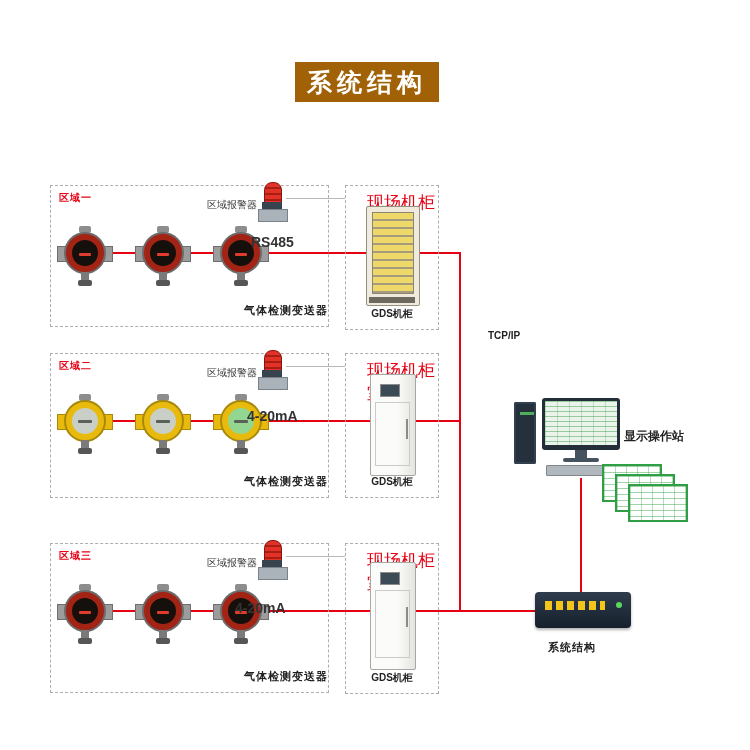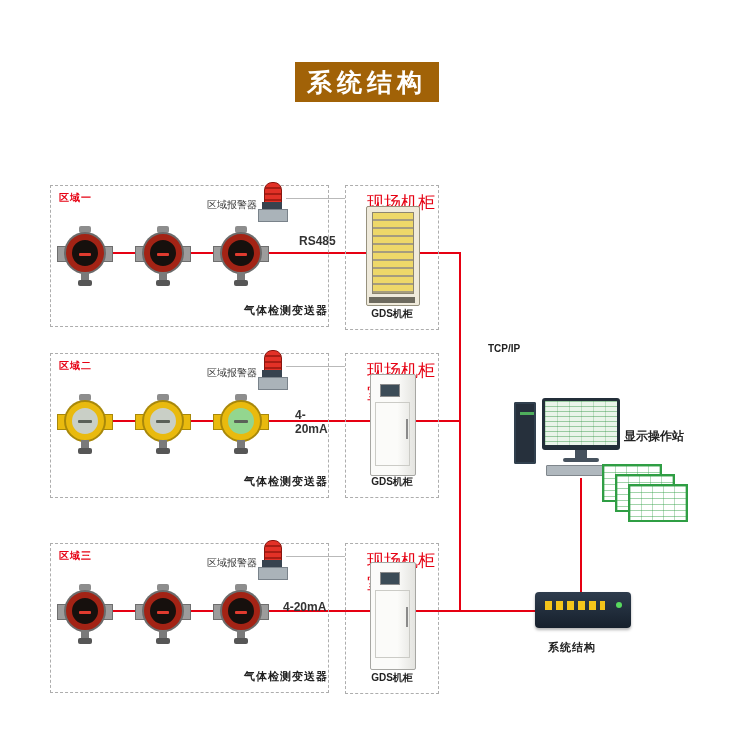--- a/index.html
+++ b/index.html
@@ -13,21 +13,21 @@
   
   .note{position:absolute;left:490px;top:217px;width:252px;font-size:11px;font-weight:bold;color:#222;line-height:17px;}
   .note-l2{padding-left:10px;}
 
   
   .zone{position:absolute;width:277px;border:1px dashed #adadad;}
   .cabroom{position:absolute;left:345px;width:92px;border:1px dashed #adadad;}
   .zone-name{position:absolute;left:8px;top:5px;color:#e60012;font-weight:bold;font-size:10px;letter-spacing:1px;}
   .cab-title{position:absolute;left:21px;top:5px;color:#e60012;font-weight:normal;font-size:17px;}
   .alarm-label{position:absolute;left:156px;top:12px;font-size:10px;color:#333;font-family:Liberation Serif, serif;}
-  .bus-label{position:absolute;font-size:12px;font-weight:bold;color:#333;margin-left:48px;}
+  .bus-label{position:absolute;font-size:14px;font-weight:bold;color:#333;}
   .device-label{position:absolute;left:0;right:0;bottom:8px;text-align:right;font-size:11px;font-weight:bold;color:#222;letter-spacing:1px;}
   .cab-label{position:absolute;left:0;right:0;bottom:8px;text-align:center;font-size:10px;font-weight:bold;color:#222;}
 
   
   .line{position:absolute;}
   .line.red{background:#e60012;}
   .line.h{height:2px;}
   .line.v{width:2px;}
   .line.gray{background:#b9b9b9;height:1px;}
 
@@ -80,21 +80,21 @@
   .doc{position:absolute;width:56px;height:34px;background:#fff;border:2px solid #2f9e44;background-image:repeating-linear-gradient(180deg,rgba(47,158,68,.45) 0 1px,transparent 1px 6px),repeating-linear-gradient(90deg,rgba(47,158,68,.35) 0 1px,transparent 1px 11px);}
   .doc.d2{left:13px;top:10px;}
   .doc.d3{left:26px;top:20px;}
 
   
   .switch{position:absolute;left:535px;top:592px;width:96px;height:36px;background:linear-gradient(180deg,#2e3c4d,#16202c);border-radius:4px;box-shadow:0 2px 3px rgba(0,0,0,.3);}
   .sw-ports{left:10px;top:9px;width:60px;height:9px;background:repeating-linear-gradient(90deg,#f3c41a 0 7px,rgba(0,0,0,0) 7px 11px);}
   .sw-led{right:9px;top:10px;width:6px;height:6px;border-radius:50%;background:#58d95e;}
 
   
-  .tcpip{position:absolute;left:488px;top:343px;font-size:10px;font-weight:bold;color:#222;}
+  .tcpip{position:absolute;left:488px;top:330px;font-size:10px;font-weight:bold;color:#222;}
   .ws-label{position:absolute;left:624px;top:428px;font-size:12px;font-weight:bold;color:#222;}
   .sw-label{position:absolute;left:548px;top:640px;font-size:11px;font-weight:bold;color:#222;letter-spacing:1px;}
 </style>
 </head>
 <body>
 
 <div class="canvas">
 
   <div class="banner">
     <span class="banner-text">系统结构</span>

